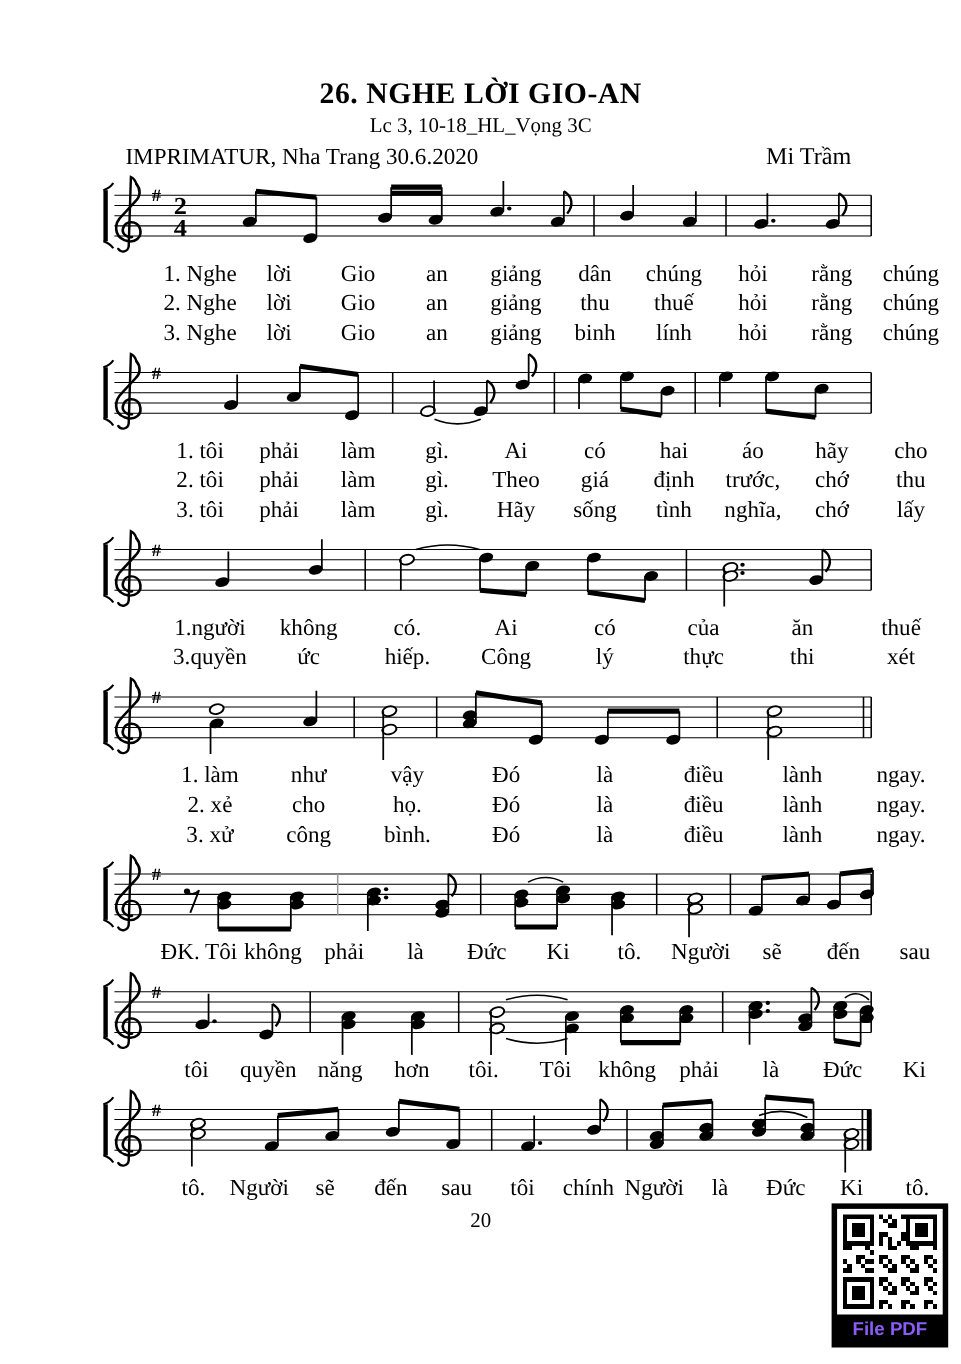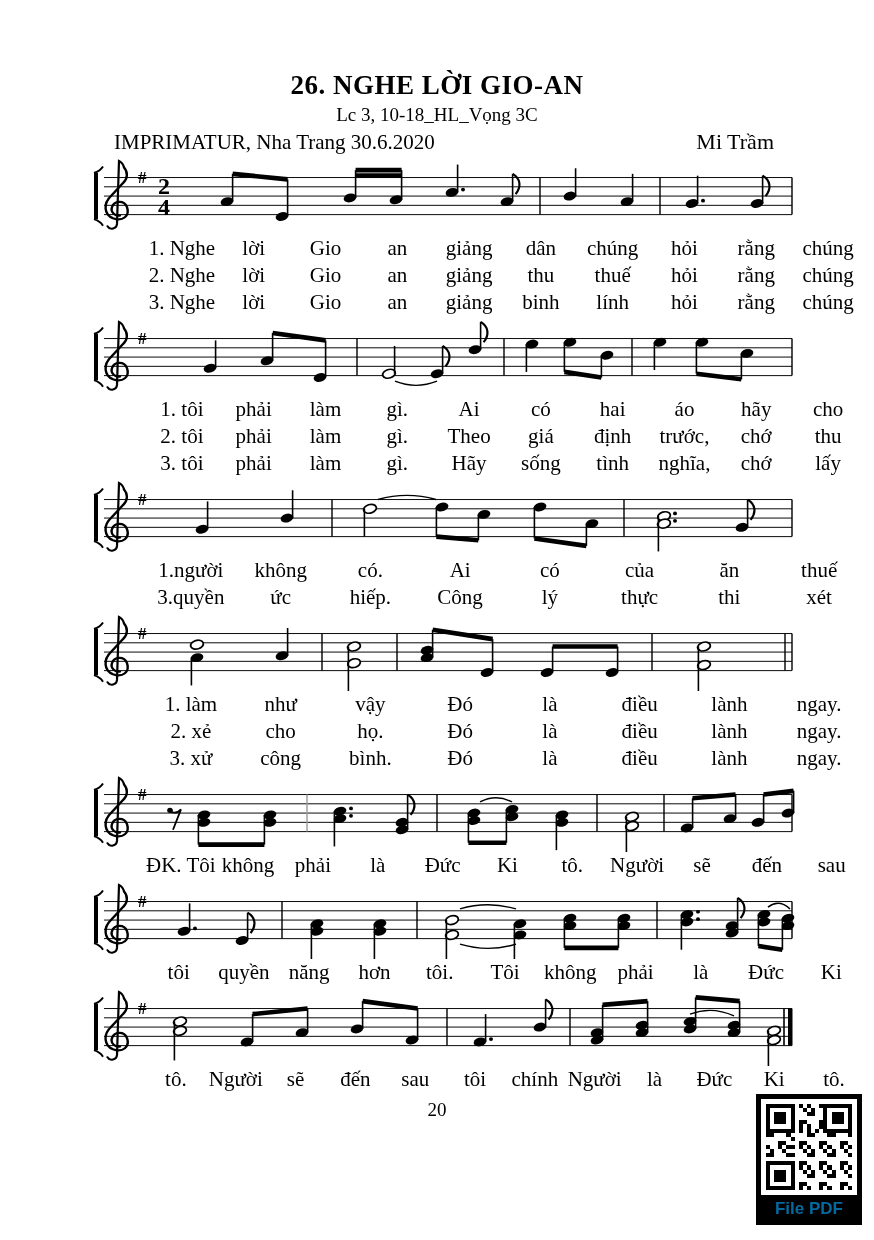--- a/index.html
+++ b/index.html
@@ -13,21 +13,21 @@
   #systems{padding-left:92px;margin-top:4px;}
   .system{margin-bottom:4px;}
   .staff{display:block;width:712px;height:76px;}
   .lyrics{margin:0 10px 0 54px;}
   .lyric-line{display:flex;font-size:21px;line-height:27px;white-space:nowrap;}
   .syll{flex:1;text-align:center;}
   .pagenum{text-align:center;font-size:19px;margin-top:6px;}
   .qr{position:absolute;right:12px;top:1094px;background:#000;padding:5px 5px 0 5px;}
   .qr-inner{background:#fff;padding:5px;font-size:0;}
   .qr-inner svg{shape-rendering:crispEdges;display:block;}
-  .qr-label{color:#0369a1;text-align:center;font-family:"Liberation Sans",sans-serif;
+  .qr-label{color:#8b5cf6;text-align:center;font-family:"Liberation Sans",sans-serif;
             font-weight:700;font-size:17px;padding:4px 2px 6px 2px;}
   svg text{font-family:"Liberation Serif",serif;}
 </style>
 </head>
 <body>
 
 <div class="page">
   <div class="title">26. NGHE LỜI GIO-AN</div>
   <div class="subtitle">Lc 3, 10-18_HL_Vọng 3C</div>
   <div class="byline">

